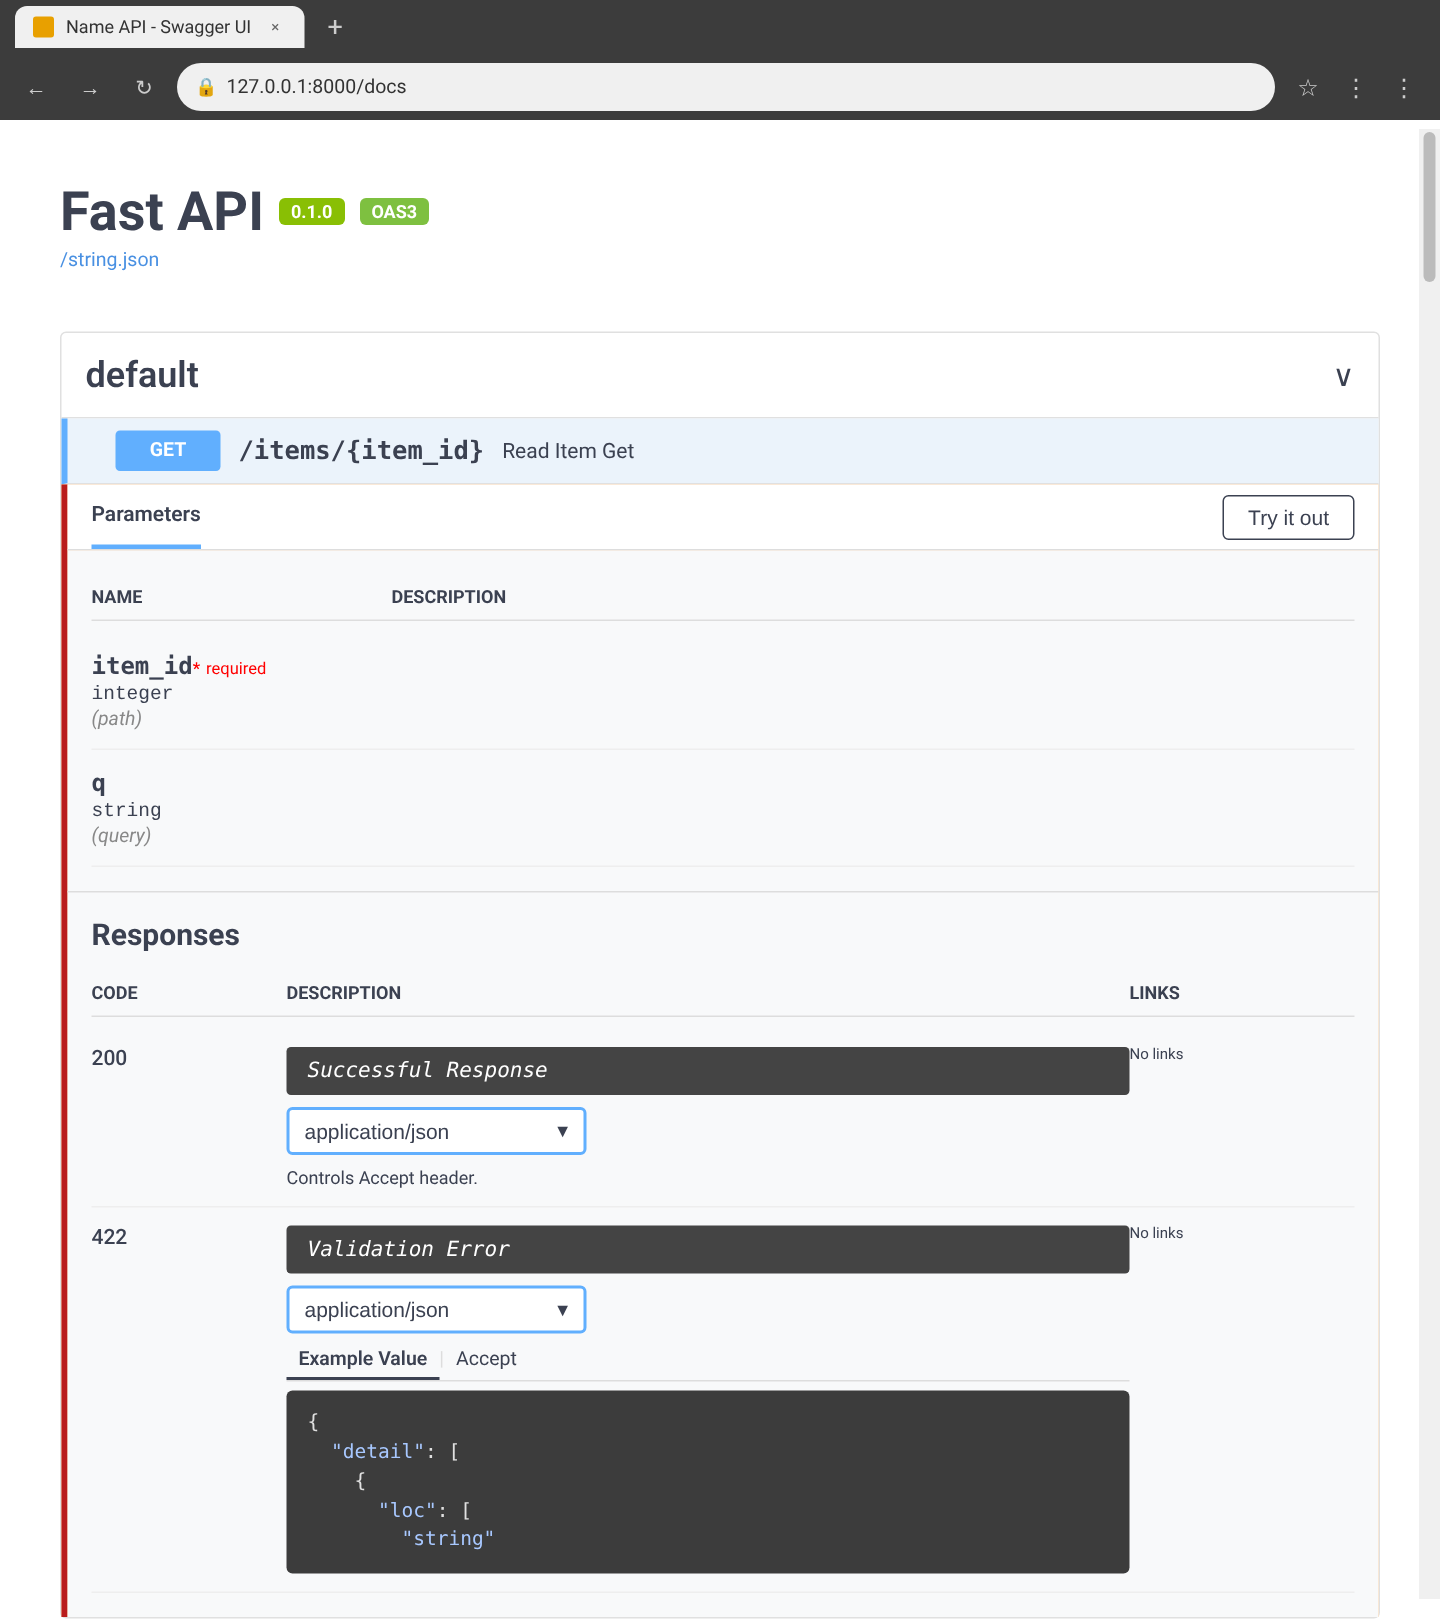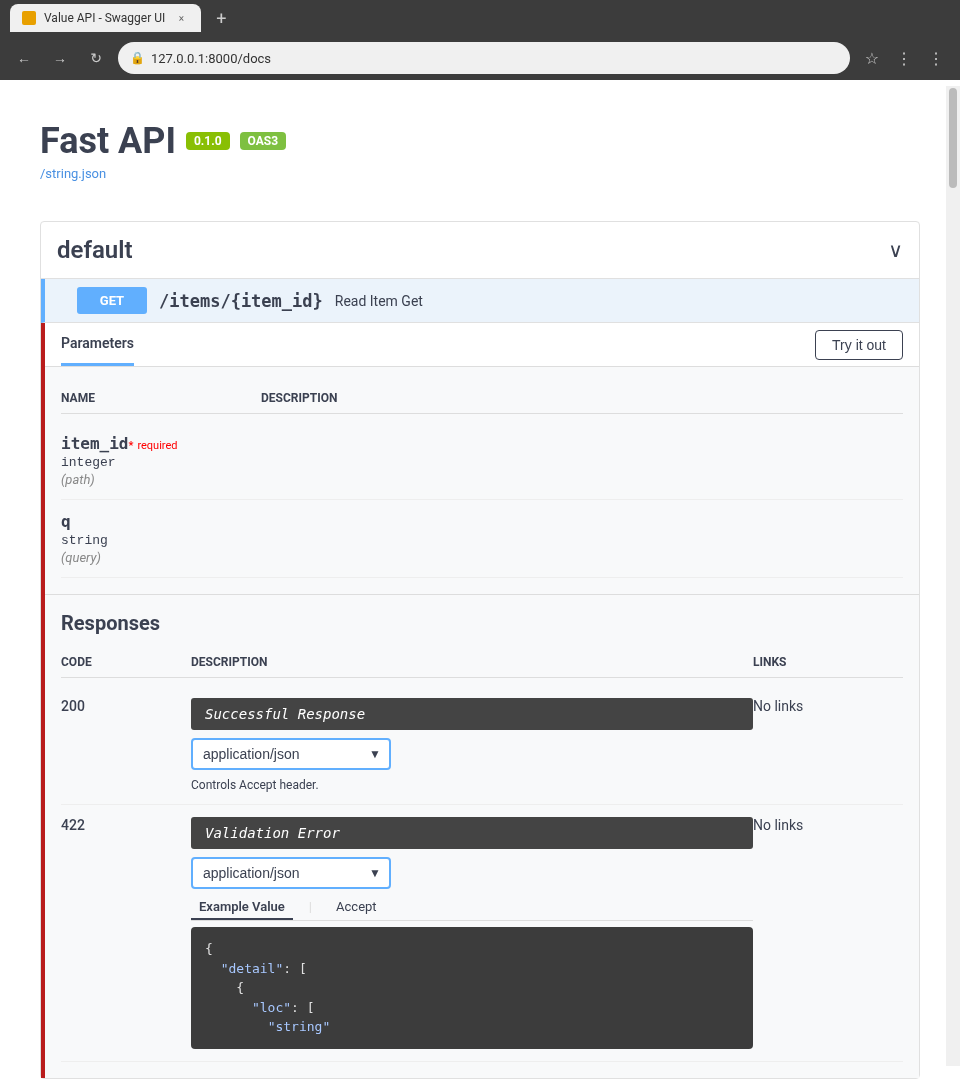--- a/index.html
+++ b/index.html
@@ -69,27 +69,27 @@
     
     .responses-section { padding: 16px; background: #f8f9fa; border-top: 1px solid #ddd; }
     .responses-title { font-size: 20px; font-weight: 700; color: #3b4151; margin-bottom: 12px; }
     .responses-header { display: flex; padding: 8px 0; border-bottom: 1px solid #ddd; margin-bottom: 8px; }
     .col-code { flex: 0 0 130px; font-size: 12px; font-weight: 700; color: #3b4151; text-transform: uppercase; }
     .col-response-desc { flex: 1; font-size: 12px; font-weight: 700; color: #3b4151; text-transform: uppercase; }
     .col-links { flex: 0 0 150px; font-size: 12px; font-weight: 700; color: #3b4151; text-transform: uppercase; }
     .response-row { display: flex; padding: 12px 0; border-bottom: 1px solid #eee; align-items: flex-start; }
     .response-code { flex: 0 0 130px; font-size: 14px; color: #3b4151; font-weight: 500; }
     .response-desc-cell { flex: 1; }
-    .response-links { flex: 0 0 150px; font-size: 14px; color: #3b4151; }
+    .response-links { flex: 0 0 150px; font-size: 10px; color: #3b4151; }
     .response-banner { background: #444; color: white; padding: 8px 14px; border-radius: 3px; font-family: monospace; font-size: 14px; font-style: italic; margin-bottom: 8px; }
     .response-select-wrap { position: relative; display: inline-block; margin-bottom: 6px; }
     .response-select { border: 2px solid #61affe; background: white; padding: 6px 32px 6px 10px; border-radius: 4px; font-size: 14px; color: #3b4151; cursor: pointer; appearance: none; min-width: 200px; }
     .select-chevron { position: absolute; right: 10px; top: 50%; transform: translateY(-50%); pointer-events: none; color: #3b4151; font-size: 12px; }
     .accept-hint { font-size: 12px; color: #3b4151; margin-top: 2px; display: block; }
-    .example-value-tabs { display: flex; gap: 16px; margin-bottom: 6px; border-bottom: 1px solid #ddd; }
+    .example-value-tabs { display: flex; gap: 0; margin-bottom: 6px; border-bottom: 1px solid #ddd; }
     .ev-tab { font-size: 13px; color: #3b4151; padding: 4px 8px; cursor: pointer; border-bottom: 2px solid transparent; }
     .ev-tab.active { border-bottom-color: #3b4151; font-weight: 600; }
     .ev-tab-divider { font-size: 13px; color: #ddd; padding: 4px 0; }
     .code-block { background: #3c3c3c; color: #e0e0e0; padding: 12px 14px; border-radius: 4px; font-family: monospace; font-size: 13px; line-height: 1.5; }
     .code-block .string-val { color: #a8c8ff; }
 
     
     .scrollbar-area { position: absolute; right: 0; top: 86px; width: 14px; height: 980px; background: #f0f0f0; }
     .scrollbar-thumb { width: 8px; height: 100px; background: #bbb; border-radius: 4px; margin: 2px auto; }
     .page-wrapper { position: relative; width: 960px; }
@@ -97,21 +97,21 @@
 </head>
 <body>
 
 <div class="page-wrapper">
 
   <div class="browser-chrome">
 
     <div class="browser-titlebar">
       <div class="browser-tab">
         <div class="tab-favicon"></div>
-        <span>Value API - Swagger UI</span>
+        <span>Name API - Swagger UI</span>
         <div class="tab-close">×</div>
       </div>
       <div class="new-tab-btn">+</div>
     </div>
 
     <div class="browser-toolbar">
       <button class="nav-btn">←</button>
       <button class="nav-btn">→</button>
       <button class="nav-btn">↻</button>
       <div class="address-bar">

